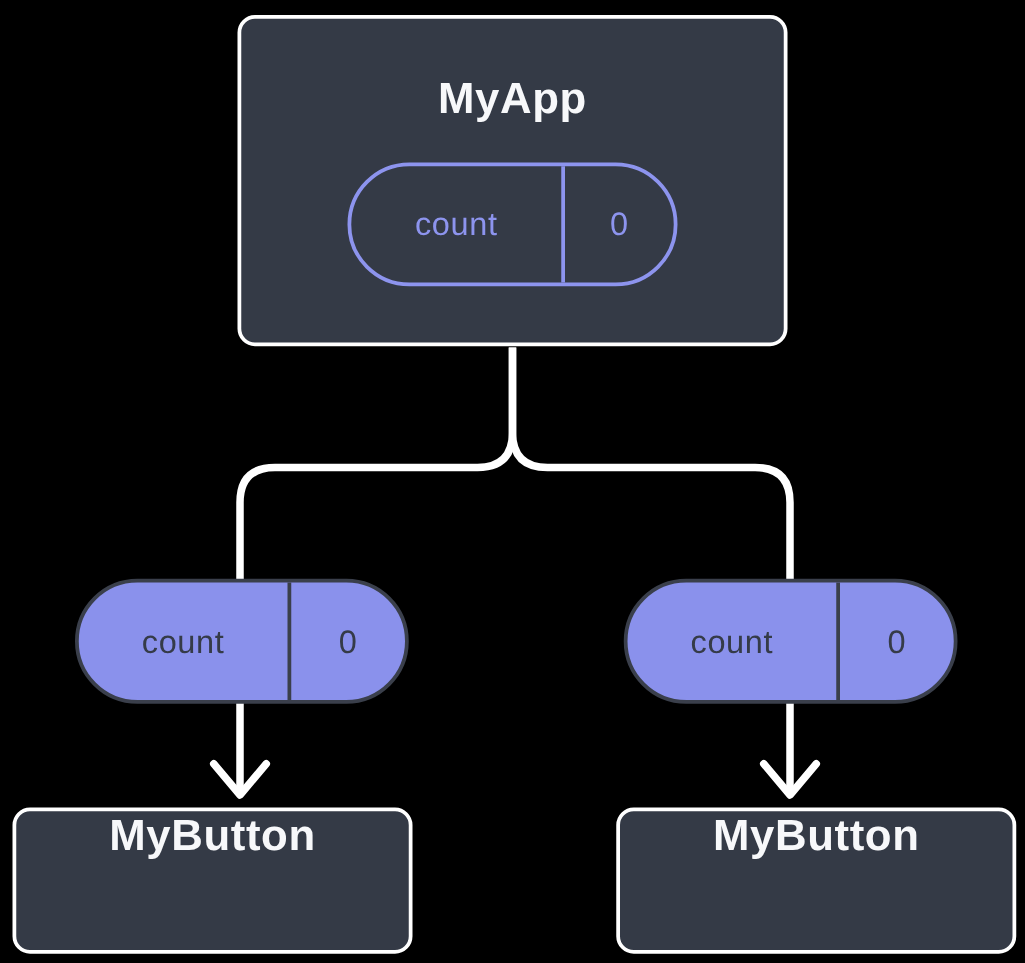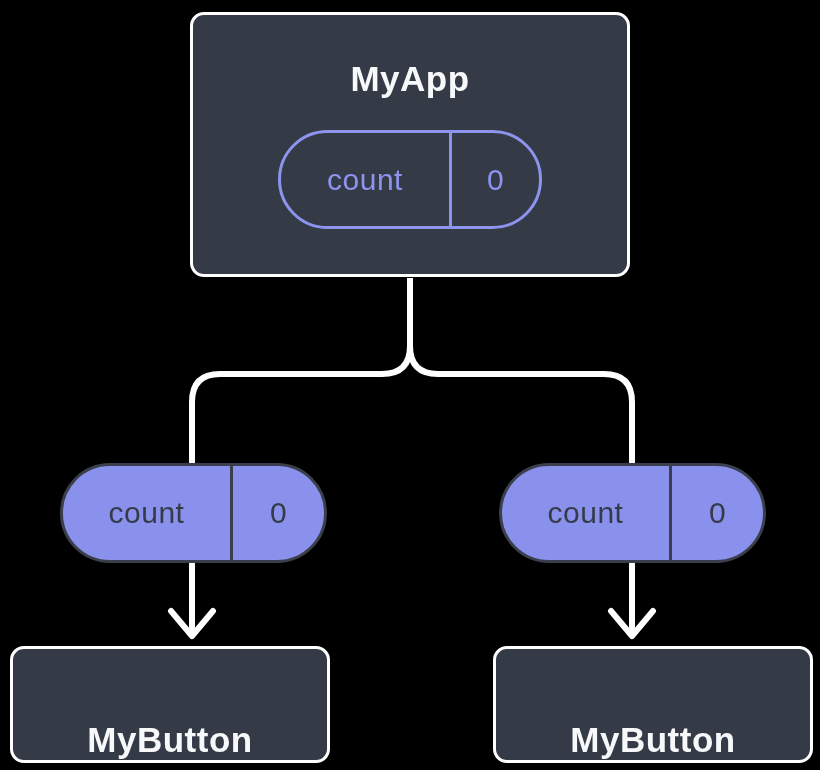--- a/index.html
+++ b/index.html
@@ -41,21 +41,21 @@
   .node--root {
     left: 190px;
     top: 12px;
     width: 440px;
     height: 265px;
   }
   .node--leaf {
     width: 320px;
     height: 117px;
     display: flex;
-    align-items: flex-end;
+    align-items: flex-start;
     justify-content: center;
   }
   .node--leaf-left  { left: 10px;  top: 646px; width: 320px; }
   .node--leaf-right { left: 493px; top: 646px; }
   .node-title {
     font-size: 35px;
     font-weight: 600;
     letter-spacing: 0.5px;
     color: #F7F8FA;
   }
@@ -64,21 +64,21 @@
     top: 44px;
     left: 0;
     width: 100%;
     text-align: center;
   }
   .pill {
     box-sizing: border-box;
     display: flex;
     align-items: stretch;
     border-radius: 60px;
-    font-size: 30px;
+    font-size: 26px;
     letter-spacing: 0.5px;
   }
   .pill .pill-name {
     flex: 1;
     display: flex;
     align-items: center;
     justify-content: center;
   }
   .pill .pill-value {
     display: flex;

